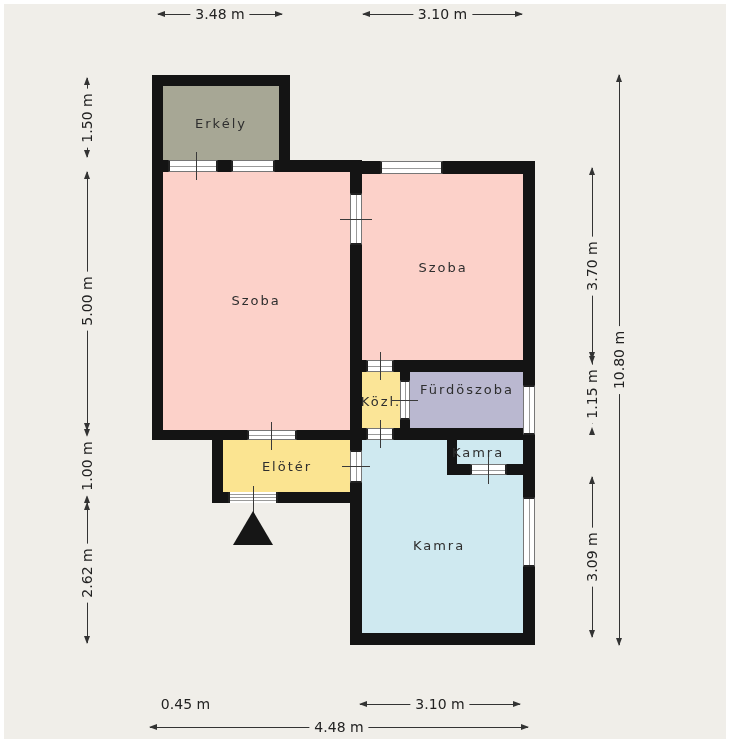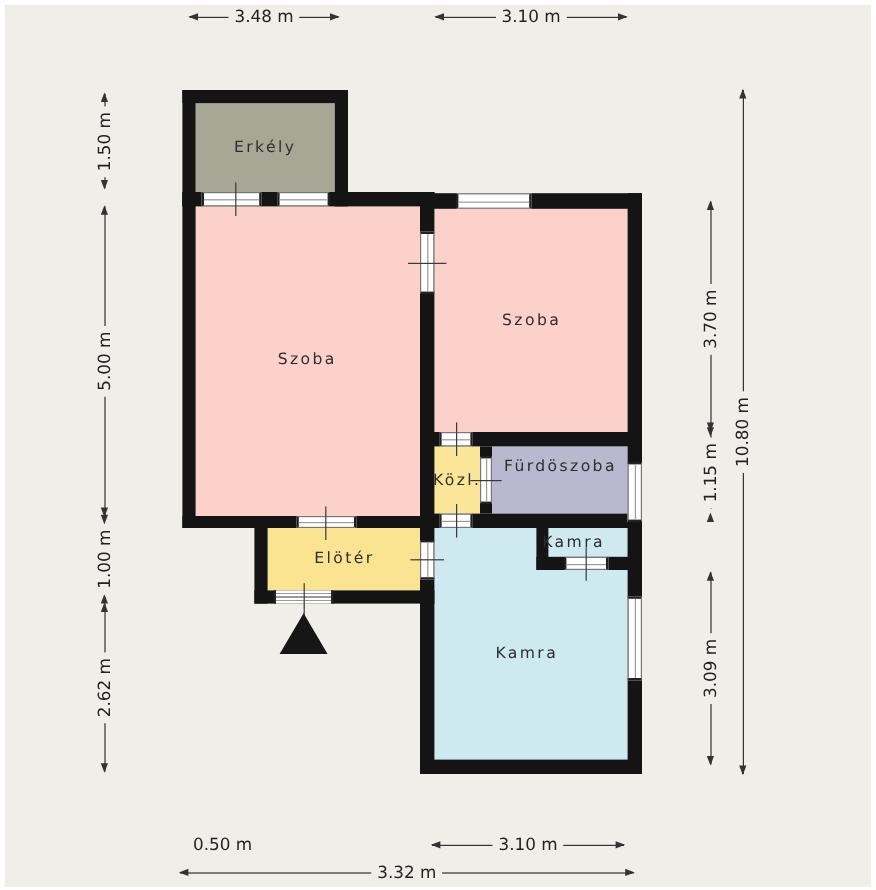--- a/index.html
+++ b/index.html
@@ -156,27 +156,27 @@
   </div>
   <div class="vdim" style="left:613px;top:75px;height:570px">
     <div class="ln"></div>
       <div class="au"></div>
       <div class="ad"></div>
     <span class="lbl">10.80 m</span>
   </div>
 
   <div class="hdim plain" style="left:158px;top:698px;width:55px">
 
-    <span class="lbl">0.50 m</span>
+    <span class="lbl">0.45 m</span>
   </div>
   <div class="hdim" style="left:360px;top:698px;width:160px">
     <div class="ln"></div>
       <div class="al"></div>
       <div class="ar"></div>
     <span class="lbl">3.10 m</span>
   </div>
   <div class="hdim" style="left:150px;top:721px;width:378px">
     <div class="ln"></div>
       <div class="al"></div>
       <div class="ar"></div>
-    <span class="lbl">3.32 m</span>
+    <span class="lbl">4.48 m</span>
   </div>
 </div>
 
 </body></html>

